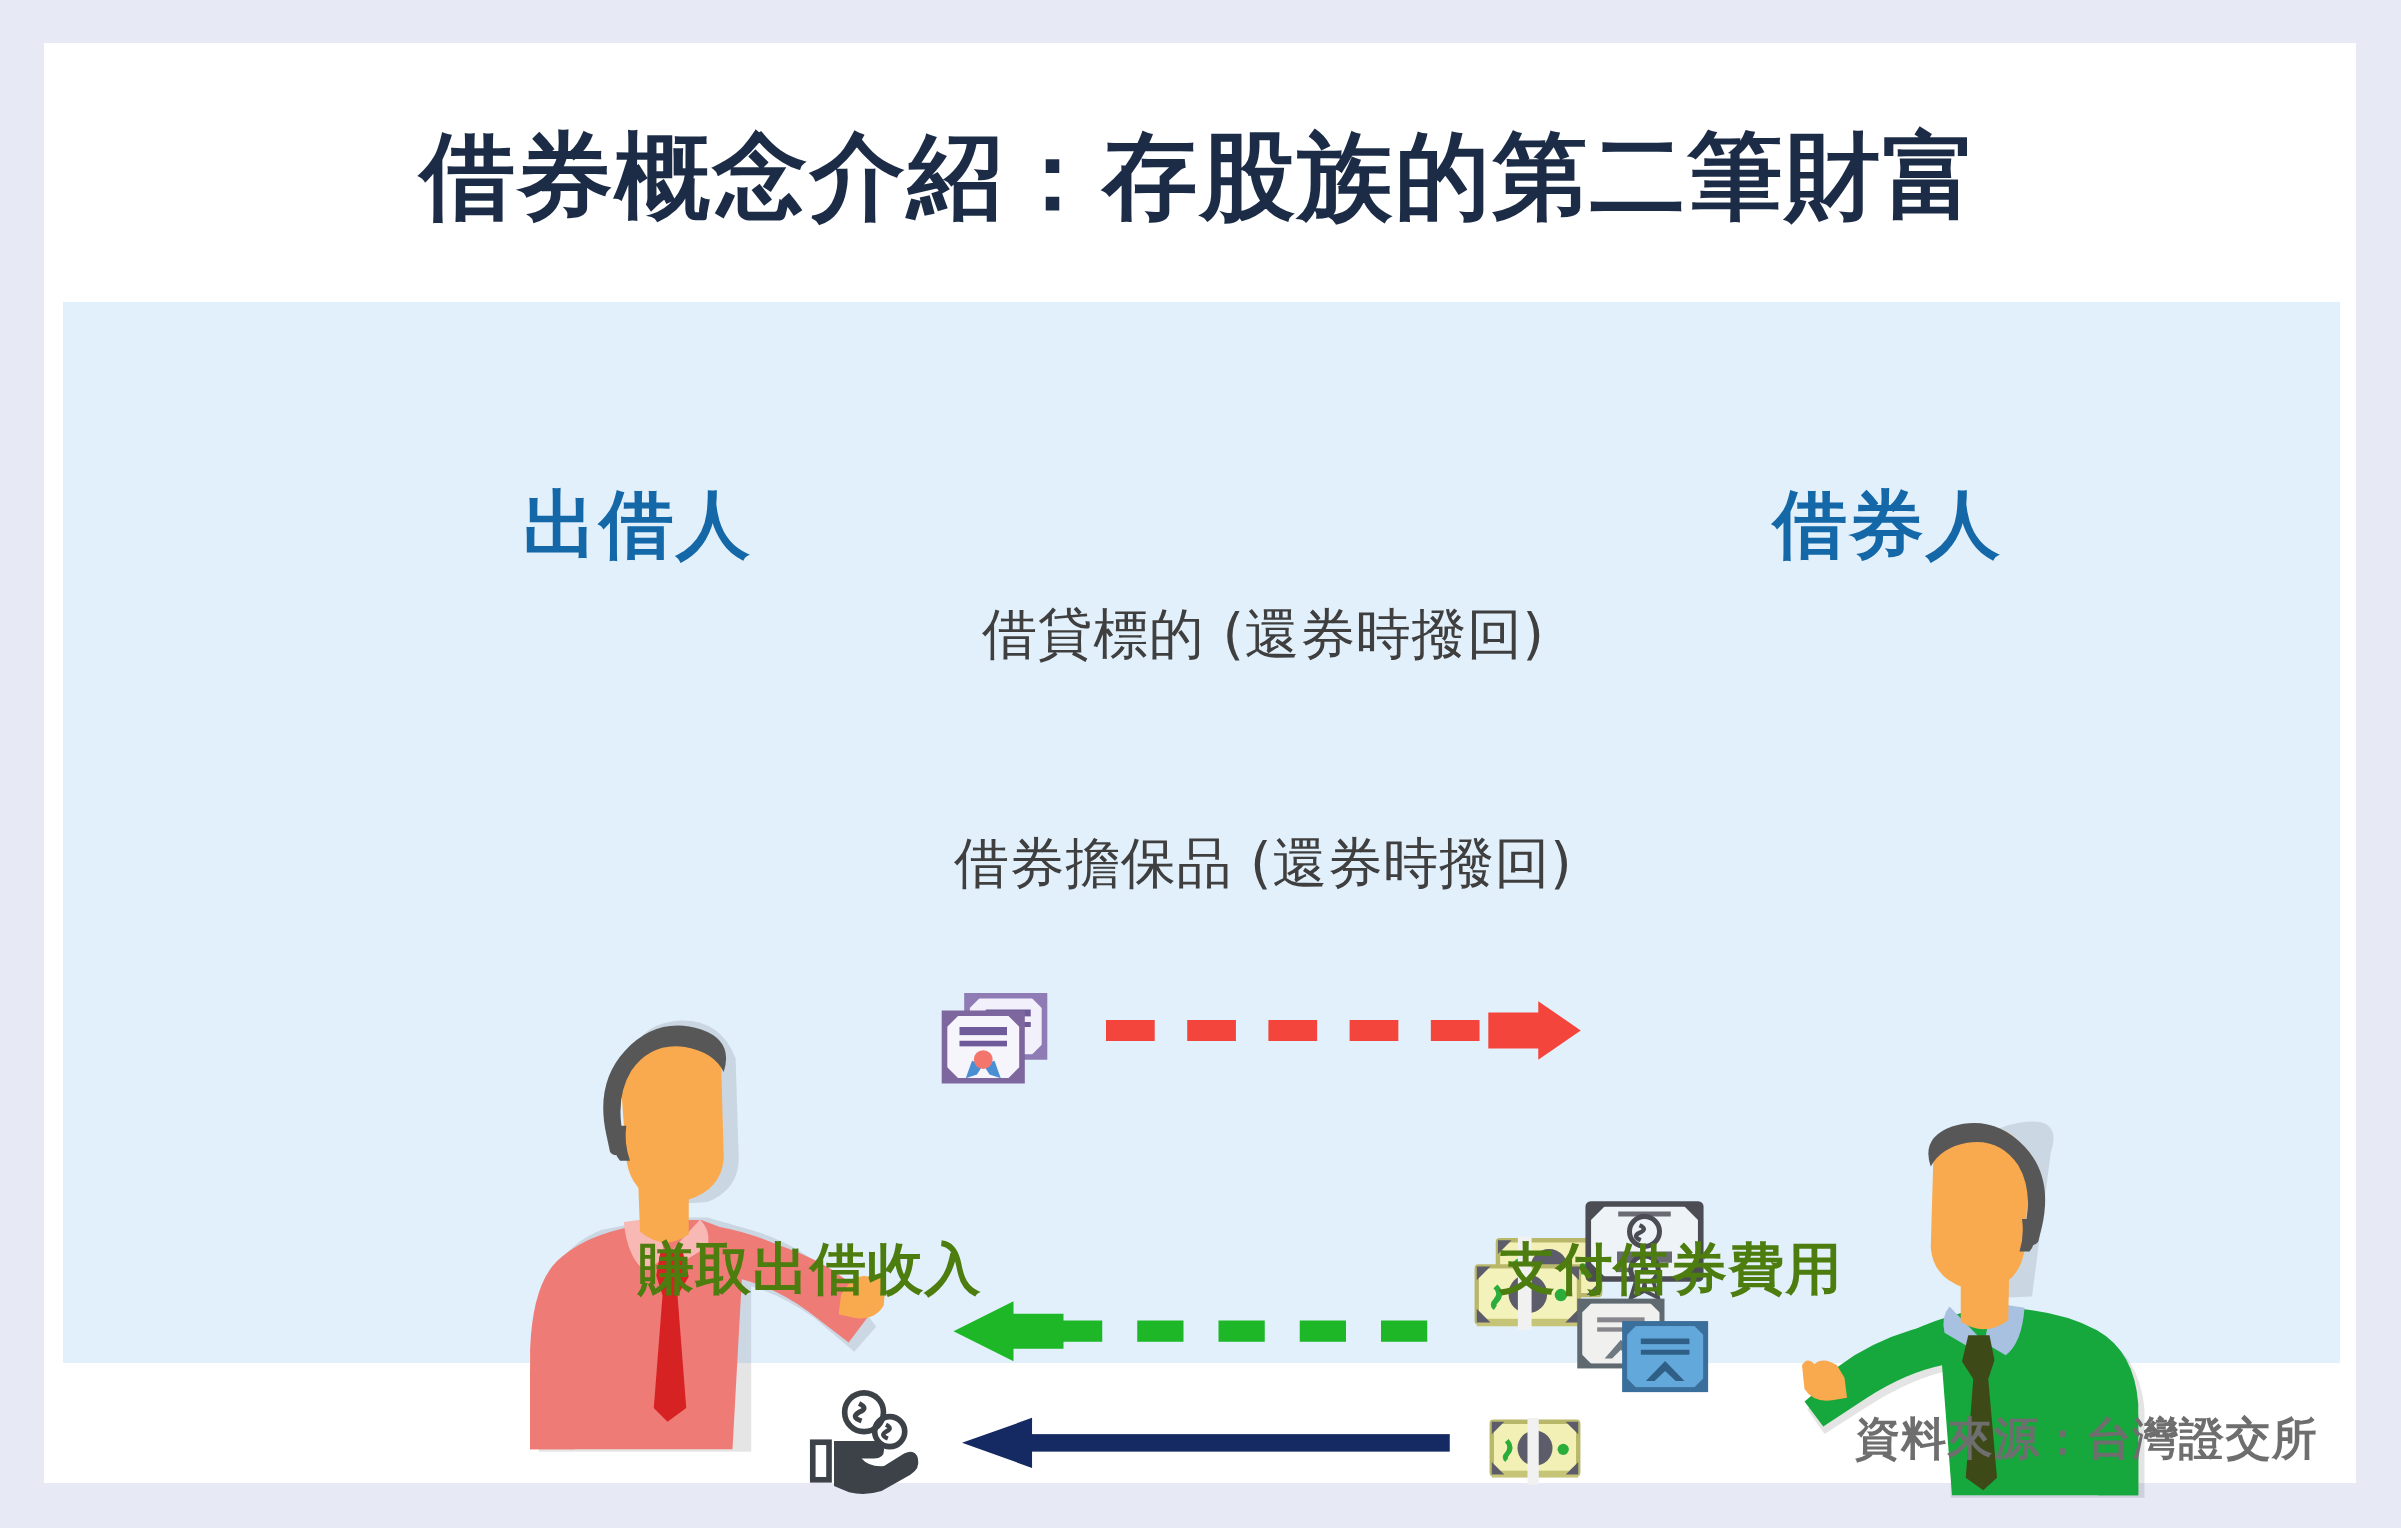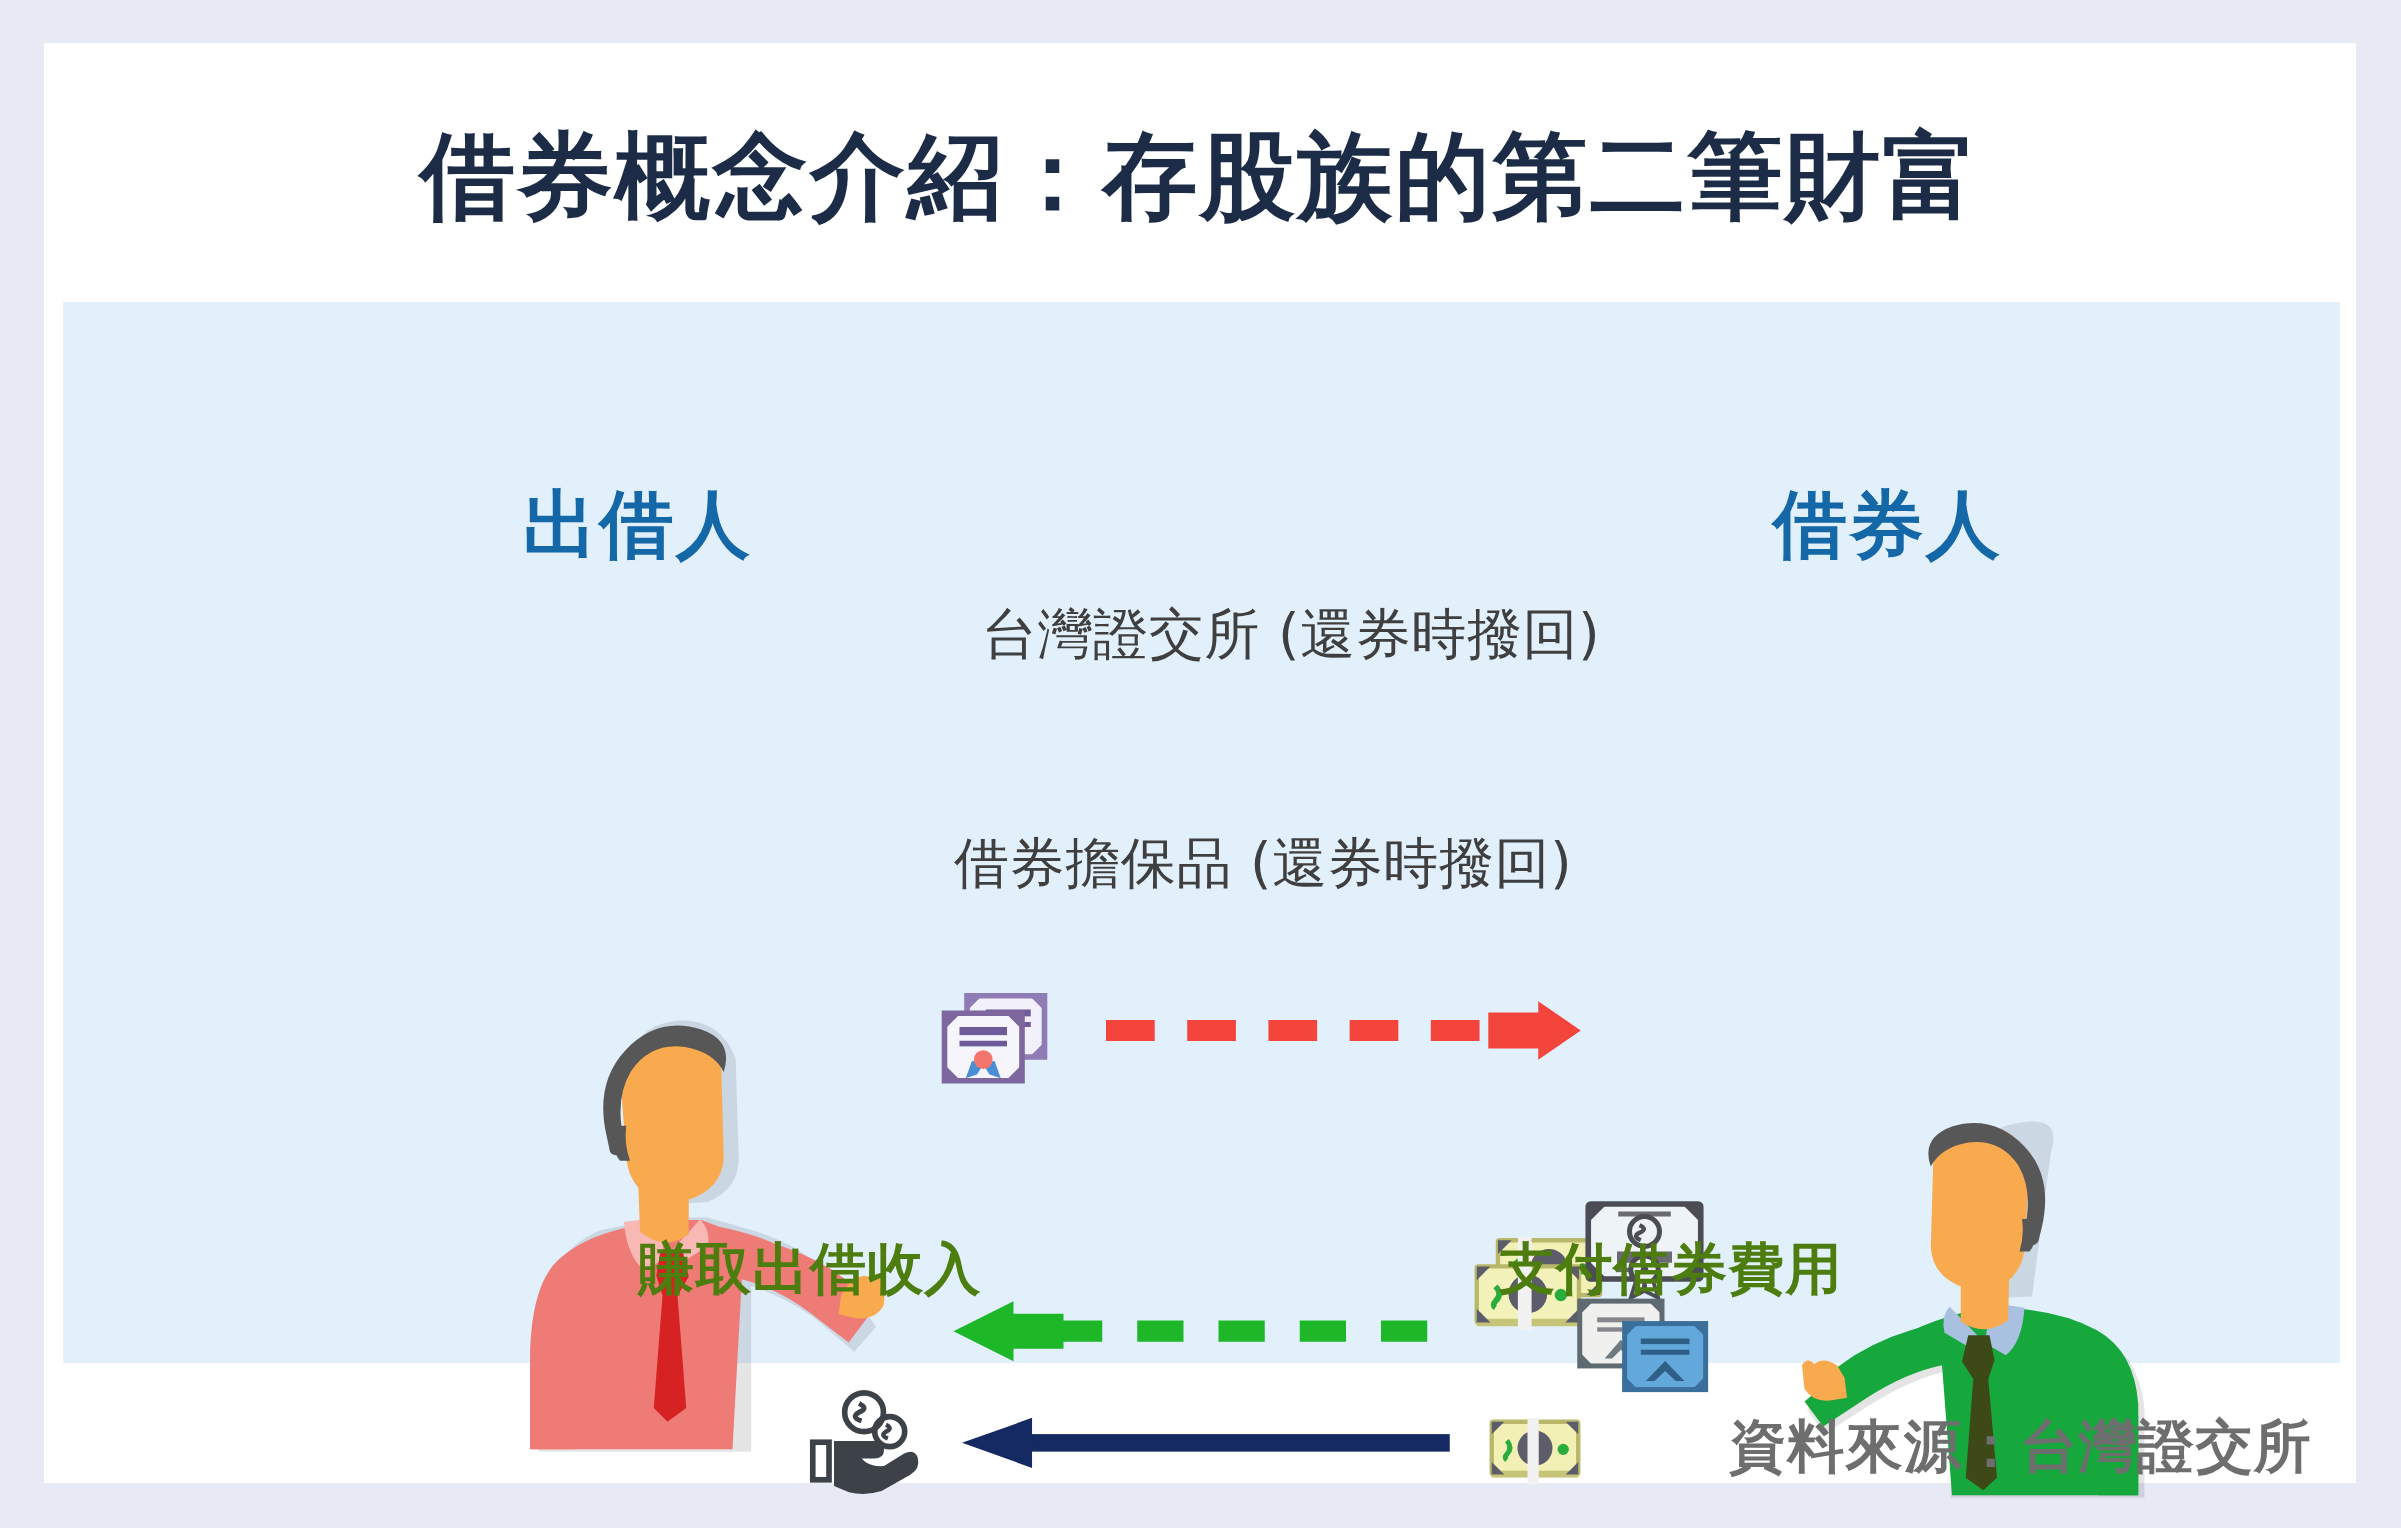--- a/index.html
+++ b/index.html
@@ -75,22 +75,22 @@
     color:#4d7c0f;
     white-space:nowrap;
     letter-spacing:1.3px;
   }
   .cap-income { left:575px; top:930px; }
   .cap-fee    { left:1420px; top:930px;margin-left:16px; }
 
   
   .source-note {
     position:absolute;
-    right:44px; top:1366px;
-    font-size:57px;
+    right:38px; top:1366px;
+    font-size:45px;
     font-weight:bold;
     color:#6e6e6e;
     white-space:nowrap;
     letter-spacing:1.3px;
   }
 
   
   .arrow { position:absolute; }
 
   
@@ -123,21 +123,21 @@
   <div class="card">
 
     <div class="page-title">借券概念介紹：存股族的第二筆財富</div>
 
     <div class="blue-panel">
 
       <div class="role-label role-borrower">借券人</div>
 
       <div class="role-label role-lender">出借人</div>
 
-      <div class="flow-caption cap-underlying">台灣證交所 (還券時撥回)</div>
+      <div class="flow-caption cap-underlying">借貸標的 (還券時撥回)</div>
 
       <div class="flow-caption cap-collateral">借券擔保品 (還券時撥回)</div>
 
       <div class="person person-lender">
         <svg viewBox="0 0 620 730" width="388" height="456" xmlns="http://www.w3.org/2000/svg">
 
           <g opacity="0.10">
             <path d="M60 720 L60 520 Q70 400 160 365 L260 345 L330 345 L400 365 Q470 385 520 430
                      L575 485 L600 520 L565 560 L500 505 Q450 470 400 455 L400 720 Z" fill="#000"></path>
             <path d="M210 120 Q200 40 280 30 Q350 25 375 90 L380 250 Q380 300 330 320

